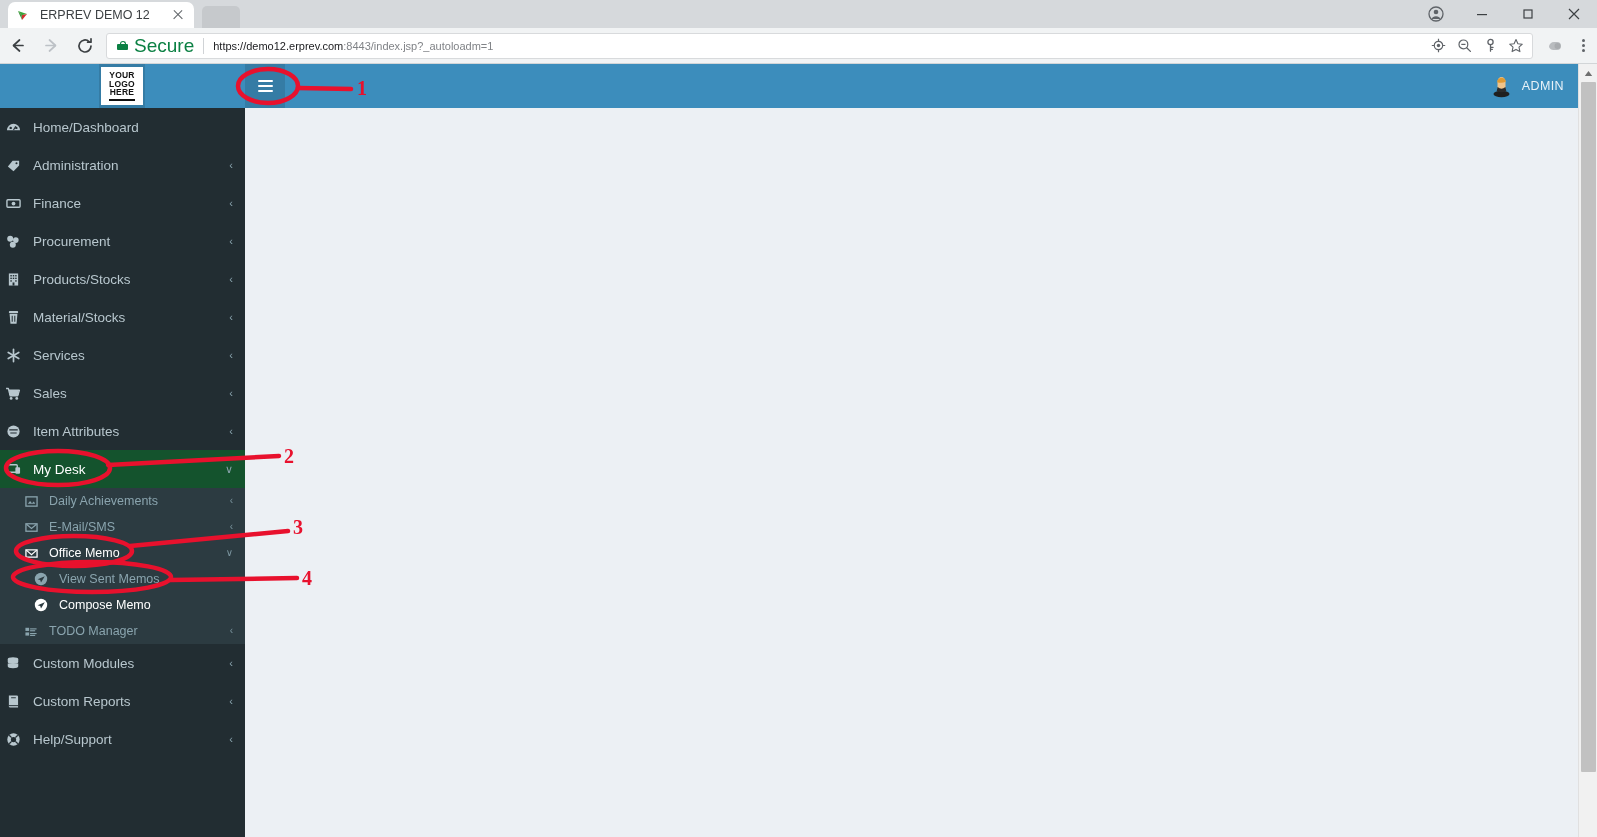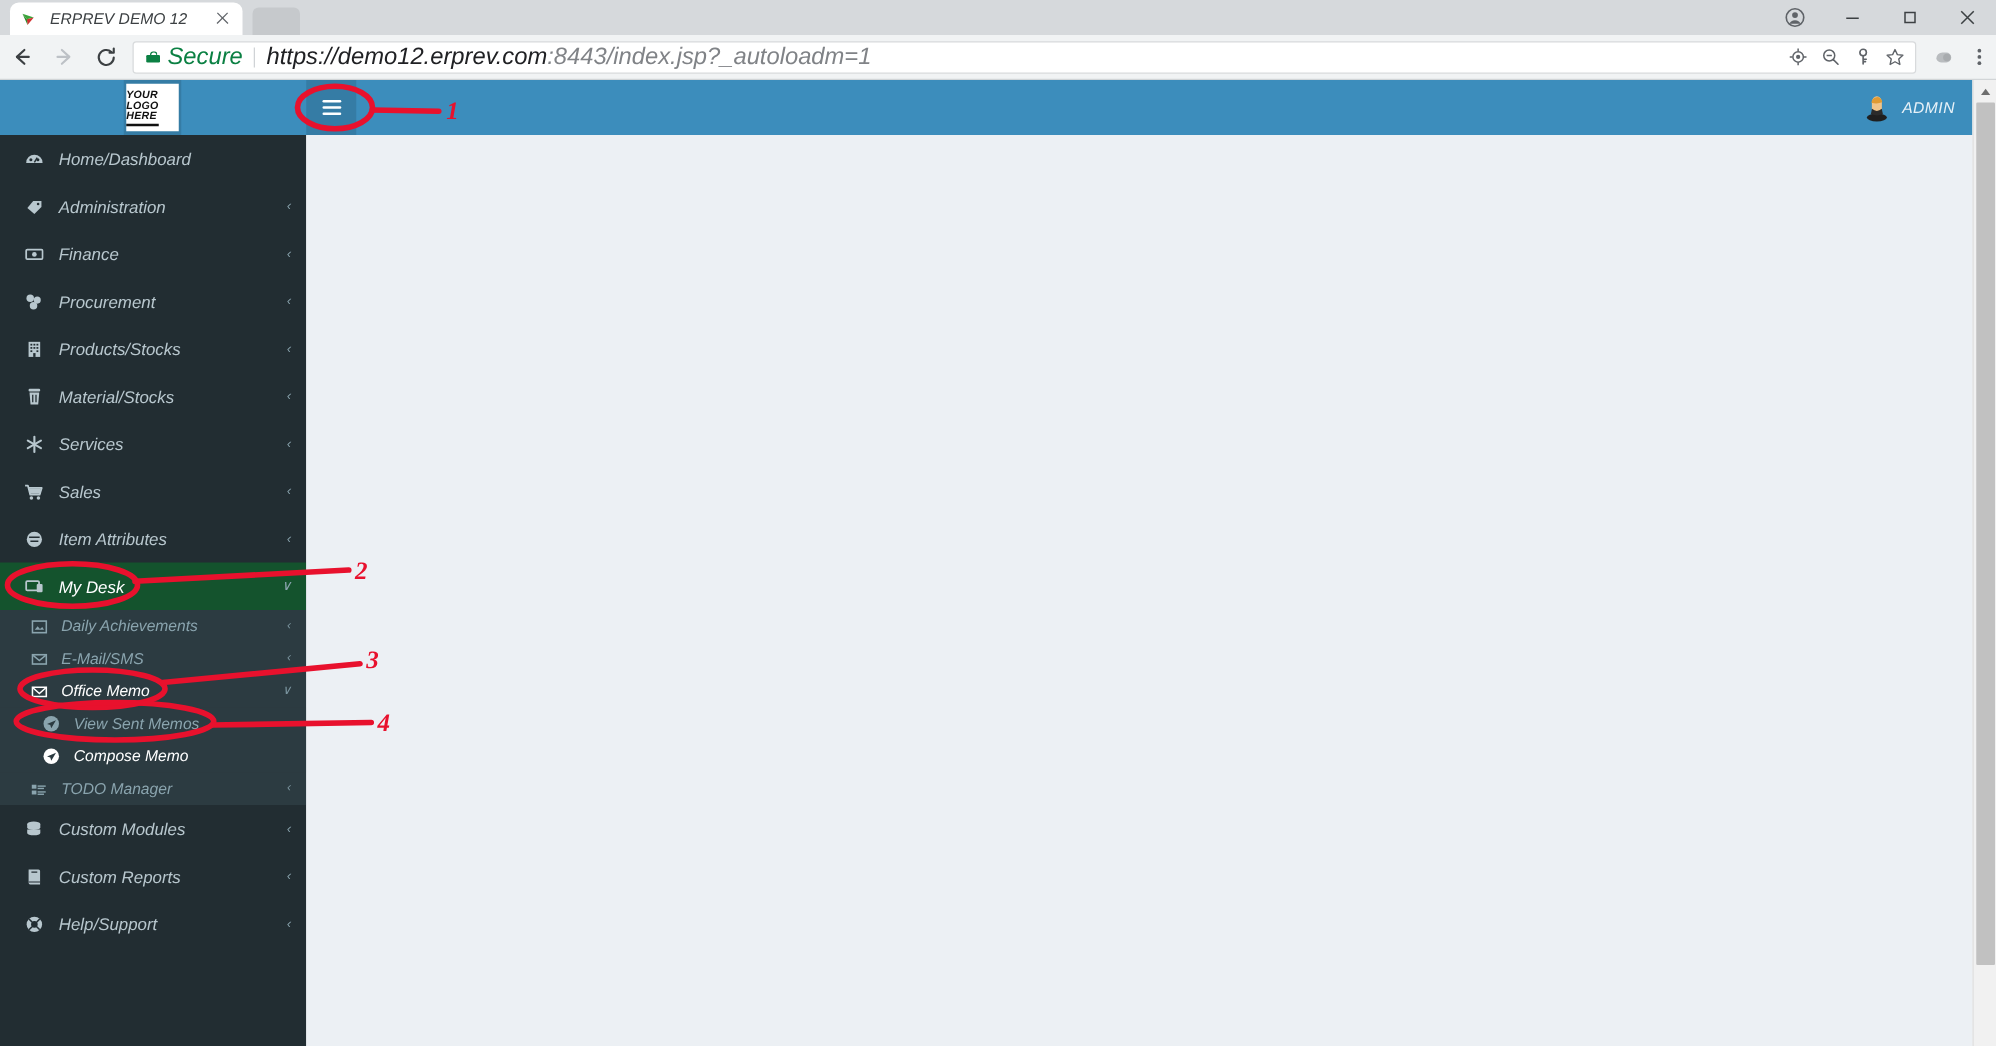--- a/index.html
+++ b/index.html
@@ -2,21 +2,21 @@
 <html><head>
 <meta charset="utf-8">
 <style>
   * { box-sizing: border-box; margin: 0; padding: 0; }
   html, body {
     width: 1597px; height: 837px;
     overflow: hidden;
     font-family: "Liberation Sans", sans-serif;
     background: #fff;
   }
-  #app { position: relative; width: 1597px; height: 599px; font-style: italic; }
+  #app { position: relative; width: 1597px; height: 599px; }
 
   
   .chrome-tabbar {
     position: absolute; top: 0; left: 0; width: 1597px; height: 28px;
     background: #d6d9dc;
   }
   .tab {
     position: absolute; top: 2px; left: 8px; width: 186px; height: 26px;
     background: #fff; border-radius: 7px 7px 0 0;
     display: flex; align-items: center; padding: 0 8px;
@@ -55,21 +55,21 @@
     display: flex; align-items: center; padding: 0 4px 0 10px;
   }
   .lock { width: 11px; height: 9px; position: relative; flex: 0 0 11px; }
   .lock-body { position: absolute; bottom: 0; left: 0; width: 11px; height: 6px; background: #0b8043; border-radius: 1px; }
   .lock-shackle {
     position: absolute; top: 0; left: 2.5px; width: 6px; height: 6px;
     border: 1.6px solid #0b8043; border-bottom: none; border-radius: 3px 3px 0 0;
   }
   .secure-text { color: #0b8043; font-size: 19px; margin-left: 6px; }
   .omni-sep { width: 1px; height: 16px; background: #d0d3d6; margin: 0 9px; }
-  .url { font-size: 19px; color: #202124; white-space: nowrap; }
+  .url { font-size: 11px; color: #202124; white-space: nowrap; }
   .url .dim { color: #808387; }
   .omni-icons { margin-left: auto; display: flex; align-items: center; gap: 2px; }
   .omni-icon { width: 24px; height: 24px; display: flex; align-items: center; justify-content: center; }
   .tb-icon { width: 28px; height: 36px; display: flex; align-items: center; justify-content: center; }
   .dots { display: flex; flex-direction: column; gap: 2.4px; align-items: center; }
   .dots i { width: 3px; height: 3px; border-radius: 50%; background: #5f6368; display: block; }
 
   
   .page { position: absolute; top: 64px; left: 0; width: 1597px; height: 773px; background: #ecf0f4; }
 
@@ -77,21 +77,21 @@
     position: absolute; top: 0; left: 0; width: 1578px; height: 44px;
     background: #3c8dbc;
   }
   .logo-slot {
     position: absolute; left: 99px; top: 0; width: 46px; height: 44px;
     background: #357ca5;
   }
   .logo-box {
     position: absolute; left: 101px; top: 3px; width: 42px; height: 38px;
     background: #fff; display: flex; flex-direction: column;
-    justify-content: center; line-height: 1.05;
+    align-items: center; justify-content: center; line-height: 1.05;
   }
   .logo-box span { font-size: 8.5px; font-weight: bold; color: #111; letter-spacing: .2px; }
   .logo-box .ul { width: 26px; height: 2px; background: #111; margin-top: 2px; }
   .ham-slot {
     position: absolute; left: 245px; top: 0; width: 40px; height: 44px;
     background: #357ca5; display: flex; align-items: center; justify-content: center;
   }
   .ham { width: 15px; display: flex; flex-direction: column; gap: 2.5px; }
   .ham i { display: block; height: 2.6px; background: #fff; border-radius: 1px; }
   .user-area {
@@ -101,21 +101,21 @@
   .avatar { width: 23px; height: 23px; position: relative; }
   .user-name { color: #e8f2f8; font-size: 12.5px; letter-spacing: .4px; }
 
   
   .sidebar {
     position: absolute; top: 44px; left: 0; width: 245px; height: 729px;
     background: #222d32; overflow: hidden;
   }
   .nav-item {
     height: 38px; display: flex; align-items: center;
-    padding: 0 12px 0 14px; color: #b8c7ce; font-size: 13.5px;
+    padding: 0 12px 0 0; color: #b8c7ce; font-size: 13.5px;
     border-left: 3px solid transparent; position: relative;
   }
   .nav-item .ico { width: 20px; flex: 0 0 20px; display: flex; align-items: center; justify-content: center; margin-right: 10px; }
   .nav-item .lbl { flex: 1; white-space: nowrap; }
   .nav-item .arr { font-size: 11px; color: #8aa4ae; line-height: 1; }
   .nav-item.open-parent { background: #14532d; color: #fff; }
 
   .submenu { background: #2c3b41; }
   .sub-item {
     height: 26px; display: flex; align-items: center;

